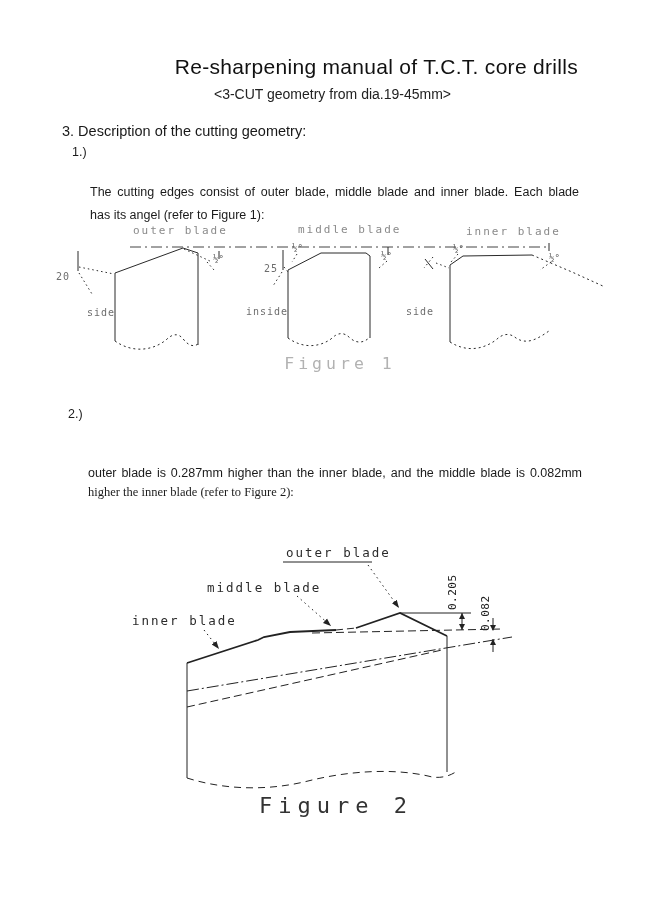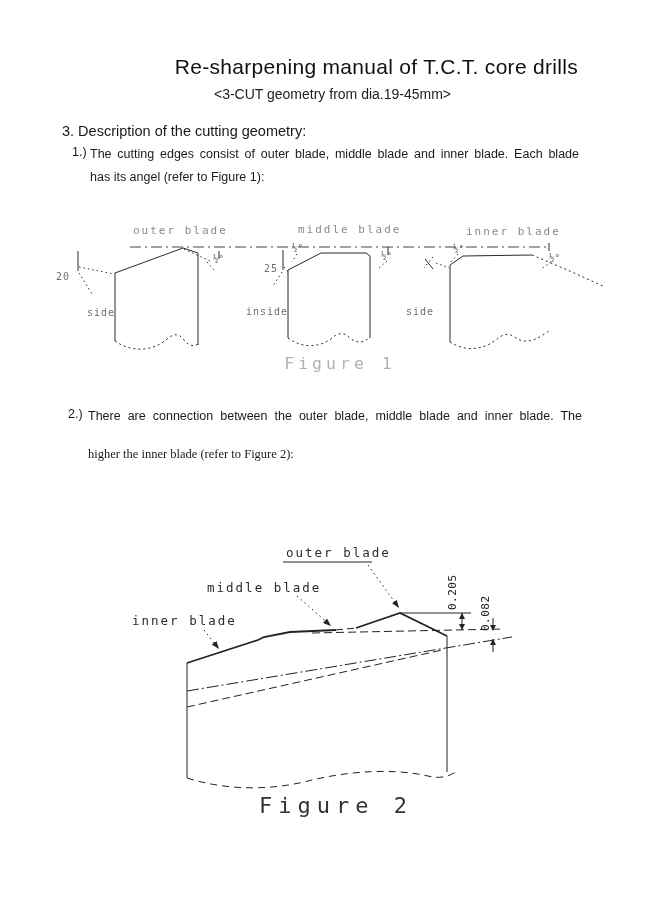--- a/index.html
+++ b/index.html
@@ -2,21 +2,21 @@
 <html><head>
 <meta charset="utf-8">
 <style>
   html,body{margin:0;padding:0;background:#e8e8e8;}
   #page{position:relative;width:665px;height:900px;background:#ffffff;margin:0 auto;
         font-family:"Liberation Sans",sans-serif;color:#1b1b1b;overflow:hidden;}
   .abs{position:absolute;}
   .title{top:55px;left:0;width:578px;text-align:right;font-size:21px;letter-spacing:0.3px;color:#111;}
   .subtitle{top:86px;left:0;width:665px;text-align:center;font-size:14px;color:#222;}
   .h1{top:123px;left:62px;font-size:14.5px;color:#181818;}
-  .body-line{font-size:12.5px;line-height:19px;color:#1b1b1b;}
+  .body-line{font-size:12.5px;line-height:19px;color:#1b1b1b;margin-top:38px;}
   .jline{text-align:justify;text-align-last:justify;}
   .marker{font-size:12.5px;color:#1b1b1b;}
   svg{position:absolute;left:0;}
   svg text{font-family:"DejaVu Sans Mono",monospace;}
   .cadlabel{fill:#8a8a8a;font-size:11px;letter-spacing:2px;}
   .cadsmall{fill:#6d6d6d;font-size:10px;letter-spacing:1px;}
   .cadtiny{fill:#555;font-size:9px;}
   .fig2label{fill:#2b2b2b;font-size:12.5px;letter-spacing:2px;}
   .dimtext{fill:#222;font-size:11px;letter-spacing:0.5px;}
   .cap1{fill:#b2b2b2;font-size:16.5px;letter-spacing:4px;}
@@ -29,21 +29,21 @@
 
   <div class="abs title">Re-sharpening manual of T.C.T. core drills</div>
   <div class="abs subtitle">&lt;3-CUT geometry from dia.19-45mm&gt;</div>
   <div class="abs h1">3. Description of the cutting geometry:</div>
 
   <div class="abs marker" style="top:145px;left:72px;">1.)</div>
   <div class="abs body-line jline" style="top:145px;left:90px;width:489px;">The cutting edges consist of outer blade, middle blade and inner blade. Each blade</div>
   <div class="abs body-line" style="top:168px;left:90px;width:489px;">has its angel (refer to Figure 1):</div>
 
   <div class="abs marker" style="top:407px;left:68px;">2.)</div>
-  <div class="abs body-line jline" style="top:407px;left:88px;width:494px;">There are connection between the outer blade, middle blade and inner blade. The</div>
+  <div class="abs body-line jline" style="top:426px;left:88px;width:494px;">outer blade is 0.287mm higher than the inner blade, and the middle blade is 0.082mm</div>
   <div class="abs body-line" style="top:445px;left:88px;width:494px;font-family:Liberation Serif, serif;">higher the inner blade (refer to Figure 2):</div>
 
   <svg style="top:215px;" width="665" height="165" viewBox="0 215 665 165">
     <g stroke="#2a2a2a" stroke-width="1" fill="none">
 
       <path d="M130,247 L546,247" stroke="#444" stroke-dasharray="11 4 2 4"></path>
 
       <g>
         <path d="M115,273 L183,248 L198,253 L198,345"></path>
         <path d="M115,273 L115,341"></path>

